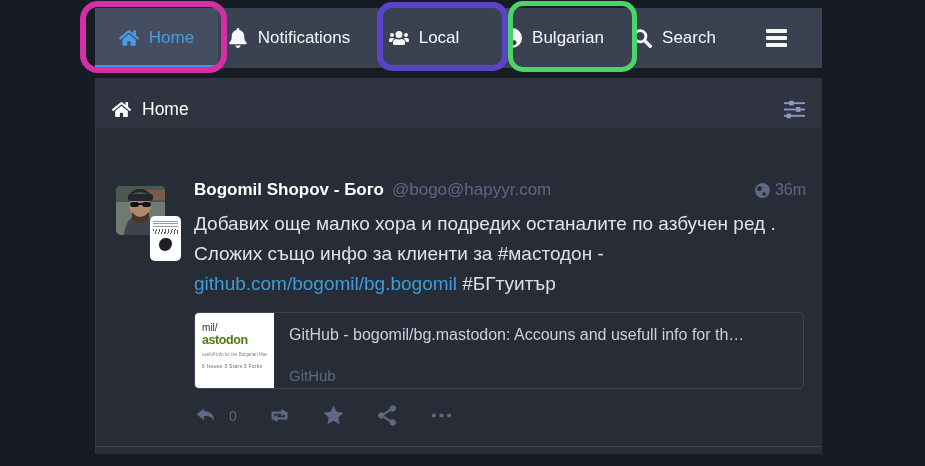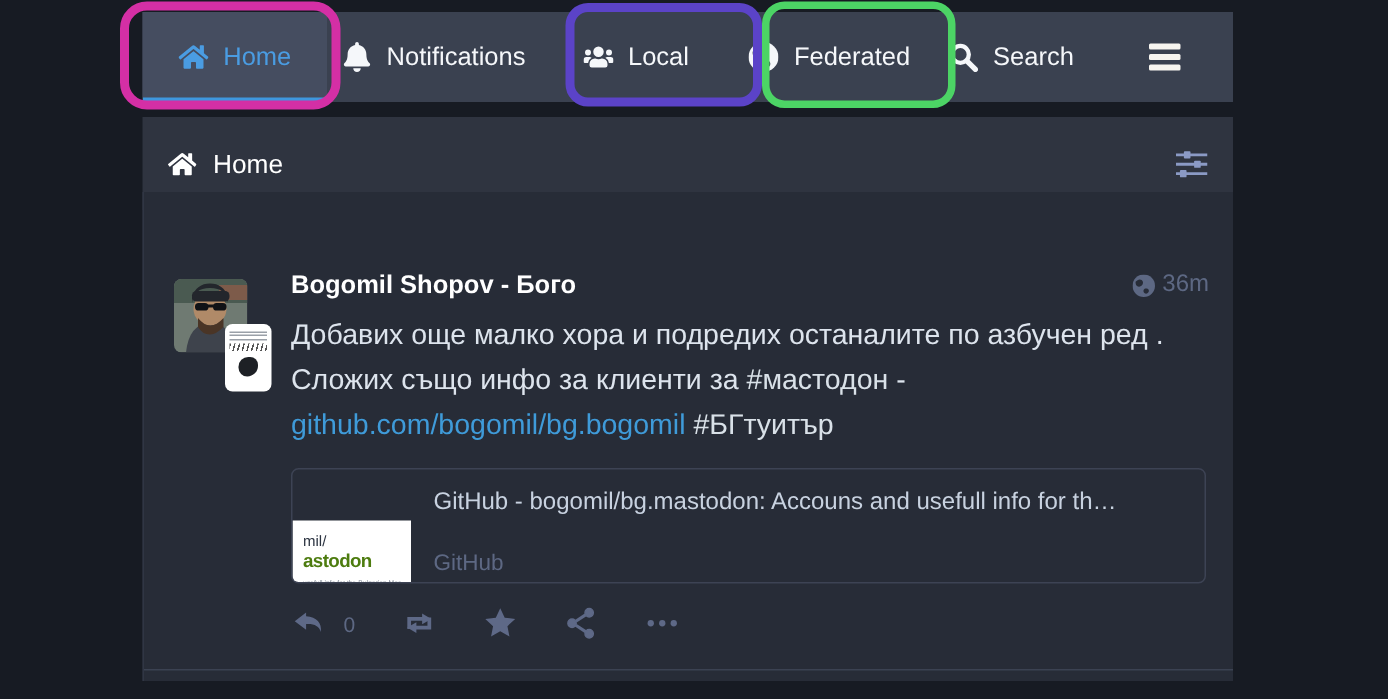--- a/index.html
+++ b/index.html
@@ -71,21 +71,21 @@
 
   .status-body { margin-top:9px; font-size:19px; line-height:30px; color:#dde4ed; width:600px; }
   .status-body a { text-decoration:none; cursor:pointer; }
   .a-link { color:#3f9bd9; }
   .a-tag  { color:#d9e1e8; }
 
   .card {
     margin-top:13px; width:610px; height:77px; display:flex; overflow:hidden;
     border:1px solid #3d4354; border-radius:5px; cursor:pointer; background:#272c37;
   }
-  .card-thumb { flex:none; width:79px; background:#ffffff; color:#252e3d; padding:9px 7px 16px;margin-top:34px; }
+  .card-thumb { flex:none; width:79px; background:#ffffff; color:#252e3d; padding:9px 7px 16px; }
   .thumb-l1 { font-size:10px; line-height:11px; color:#2b3340; }
   .thumb-l2 { font-size:12.5px; line-height:14px; font-weight:700; color:#4d7c0f; letter-spacing:-0.4px; }
   .thumb-cap { margin-top:5px; font-size:4.5px; line-height:5px; color:#7d8691; white-space:nowrap; overflow:hidden; }
   .thumb-stats { margin-top:7px; font-size:4.5px; line-height:5px; color:#4d5662; letter-spacing:.5px; white-space:nowrap; overflow:hidden; }
   .card-text { padding:13px 15px; min-width:0; }
   .card-title { font-size:16px; font-weight:400; color:#c8d2e0; white-space:nowrap; overflow:hidden; text-overflow:ellipsis; }
   .card-provider { margin-top:23px; font-size:15px; color:#5d6883; }
 
   .actions { margin-top:15px; display:flex; align-items:center; color:#5e6987; }
   .act { display:flex; align-items:center; cursor:pointer; margin-right:31px; }
@@ -116,21 +116,21 @@
           <path d="M96 224a64 64 0 1 0-64-64 64.06 64.06 0 0 0 64 64zm448 0a64 64 0 1 0-64-64 64.06 64.06 0 0 0 64 64zm32 32h-64a63.81 63.81 0 0 0-45.1 18.6A146.27 146.27 0 0 1 542 384h66a32 32 0 0 0 32-32v-32a64.06 64.06 0 0 0-64-64zm-256 0a112 112 0 1 0-112-112 111.94 111.94 0 0 0 112 112zm76.8 32h-8.3a157.53 157.53 0 0 1-137 0h-8.3A115.23 115.23 0 0 0 128 403.2V432a48 48 0 0 0 48 48h288a48 48 0 0 0 48-48v-28.8A115.23 115.23 0 0 0 396.8 288zm-223.7-13.4A63.81 63.81 0 0 0 128 256H64a64.06 64.06 0 0 0-64 64v32a32 32 0 0 0 32 32h65.9a146.64 146.64 0 0 1 75.2-109.4z"></path>
         </svg>
       <span>Local</span>
     </div>
     <div class="tab tab-federated">
       <svg class="ticon" viewBox="0 0 16 16">
           <circle cx="8" cy="8" r="8" fill="currentColor"></circle>
           <path fill="#3a4150" d="M2.2 5.2c1.2-1.6 3-2.2 4.3-1.3 1.4 1 1.2 2.9.1 4-1 1-2.6 1-3.6.1-.6-.6-.9-1.8-.8-2.8z"></path>
           <path fill="#3a4150" d="M8.6 10.2c1-.6 2.4-.3 2.9.7.4.9 0 2-.9 2.5-1 .5-2.2.1-2.6-.8-.4-.8-.2-1.9.6-2.4z"></path>
         </svg>
-      <span>Federated</span>
+      <span>Bulgarian</span>
     </div>
     <div class="tab tab-search">
       <svg class="ticon" viewBox="0 0 16 16" fill="none" stroke="currentColor">
           <circle cx="6.6" cy="6.6" r="4.5" stroke-width="2.3"></circle>
           <line x1="10.3" y1="10.3" x2="14.6" y2="14.6" stroke-width="2.8" stroke-linecap="round"></line>
         </svg>
       <span>Search</span>
     </div>
     <div class="tab-menu">
       <div class="hamburger">
@@ -183,20 +183,21 @@
       <div class="ln"></div>
         <div class="ln"></div>
         <div class="ln"></div>
       <div class="squig"></div>
       <div class="blob"></div>
     </div>
 
     <div class="content">
       <div class="byline">
         <span class="display-name">Bogomil Shopov - Бого</span>
+        <span class="acct">@bogo@hapyyr.com</span>
         <span class="time-group">
           <svg class="globe" viewBox="0 0 16 16">
               <circle cx="8" cy="8" r="8" fill="#5d6883"></circle>
               <path fill="#272c37" d="M2.2 5.2c1.2-1.6 3-2.2 4.3-1.3 1.4 1 1.2 2.9.1 4-1 1-2.6 1-3.6.1-.6-.6-.9-1.8-.8-2.8z"></path>
               <path fill="#272c37" d="M8.6 10.2c1-.6 2.4-.3 2.9.7.4.9 0 2-.9 2.5-1 .5-2.2.1-2.6-.8-.4-.8-.2-1.9.6-2.4z"></path>
             </svg>
           <span>36m</span>
         </span>
       </div>
 

